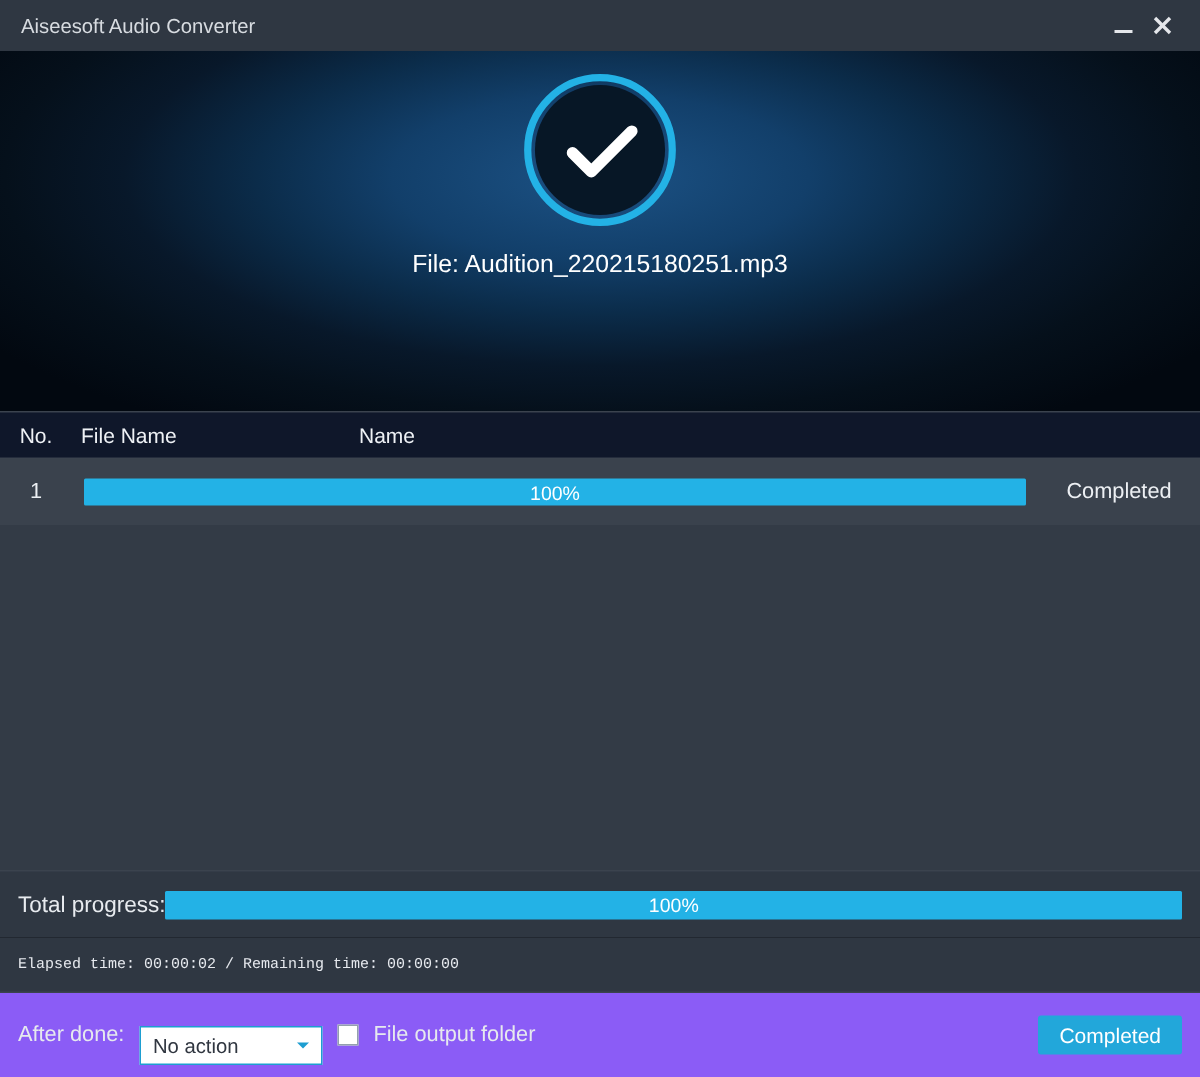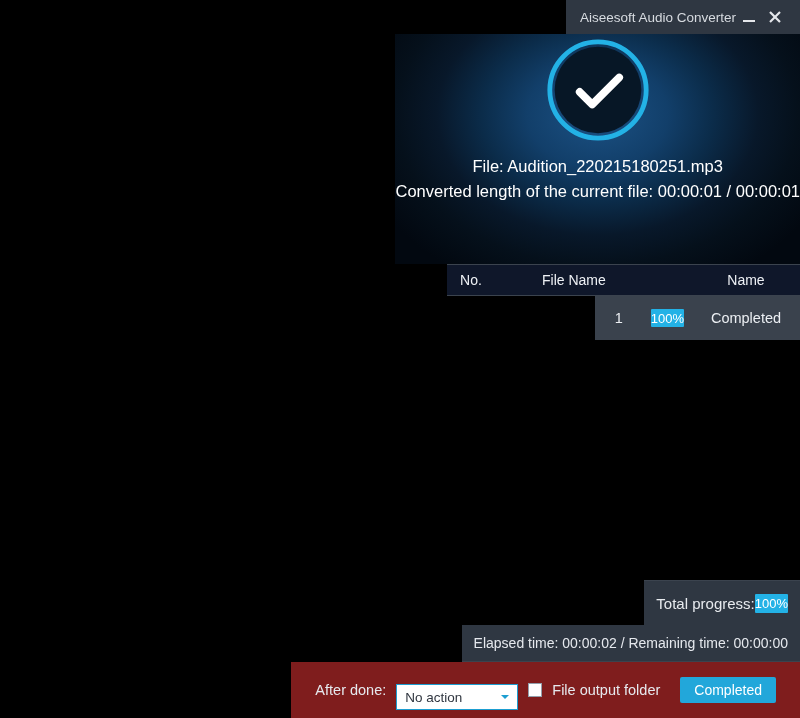--- a/index.html
+++ b/index.html
@@ -14,21 +14,20 @@
     -webkit-font-smoothing: antialiased;
     user-select: none;
   }
 
   .window {
     width: 800px;
     height: 718px;
     display: flex;
     flex-direction: column;
     background: #000;
-    align-items: flex-end;
   }
 
   
   .titlebar {
     height: 34px;
     display: flex;
     align-items: center;
     padding: 0 12px 0 14px;
     background: #2f3742;
     color: #d7dbe0;
@@ -54,21 +53,21 @@
         #1c5285 0%,
         #123f6a 28%,
         #0b2c4a 46%,
         #08182a 64%,
         #05101b 80%,
         #020810 100%);
     display: flex;
     flex-direction: column;
     align-items: center;
     justify-content: flex-start;
-    padding-top: 0;
+    padding-top: 10px;
   }
   .hero .ring {
     width: 106px;
     height: 106px;
     margin-top: 3px;
   }
   .hero .file-line    { margin-top: 14px; font-size: 16.5px; color: #ffffff; text-align:center; }
   .hero .length-line  { margin-top: 6px;  font-size: 16.5px; color: #ffffff; text-align:center; }
 
   
@@ -76,21 +75,21 @@
     height: 30px;
     background: #0f172a;
     display: flex;
     align-items: center;
     font-size: 14px;
     color: #eef1f5;
     border-top: 1px solid #3b434e;
     border-bottom: 1px solid #3b434e;
   }
   .col-no       { width: 48px;  text-align: center; }
-  .col-name     { width: 150px; padding-left: 6px; margin-left: 41px; }
+  .col-name     { width: 150px; padding-left: 6px; }
   .col-progress { flex: 1;      text-align: center; }
   .col-state    { width: 108px; text-align: center; }
 
   
   .row {
     height: 44px;
     background: #3a424d;
     display: flex;
     align-items: center;
     font-size: 14.5px;
@@ -149,32 +148,33 @@
     font-size: 13px;
   }
 
   
   .times-row {
     height: 36px;
     background: #2f3742;
     display: flex;
     align-items: center;
     padding: 0 12px;
-    font-size: 14px;
+    font-size: 10px;
     color: #e6e9ee;
     border-bottom: 1px solid #3b434e;
+    font-family: Liberation Mono, monospace;
   }
 
   
   .footer {
     height: 56px;
-    background: #7f1d1d;
-    display: flex;
-    align-items: center;
-    padding: 0 24px;
+    background: #8b5cf6;
+    display: flex;
+    align-items: center;
+    padding: 0 12px;
     gap: 10px;
     font-size: 14.5px;
     color: #e6e9ee;
   }
   .select-wrap {
     position: relative;
     width: 112px;
     height: 24px;
     background: #ffffff;
     border: 1px solid #1d9ed1;
@@ -236,21 +236,20 @@
 
   <div class="hero">
     <svg class="ring" viewBox="0 0 110 110">
       <circle cx="55" cy="55" r="50" fill="none" stroke="#23b2e6" stroke-width="5"></circle>
       <circle cx="55" cy="55" r="45" fill="#071726"></circle>
       <path d="M36 57 L49 70 L77 42" fill="none" stroke="#ffffff" stroke-width="8" stroke-linecap="round" stroke-linejoin="round"></path>
     </svg>
     <div class="file-line">
       <span>File: </span><span>Audition_220215180251.mp3</span>
     </div>
-    <div class="length-line">Converted length of the current file: 00:00:01 / 00:00:01</div>
   </div>
 
   <div class="thead">
     <div class="col-no">No.</div>
     <div class="col-name">File Name</div>
     <div class="col-state">Name</div>
   </div>
 
   <div class="row">
     <div class="col-no">1</div>

